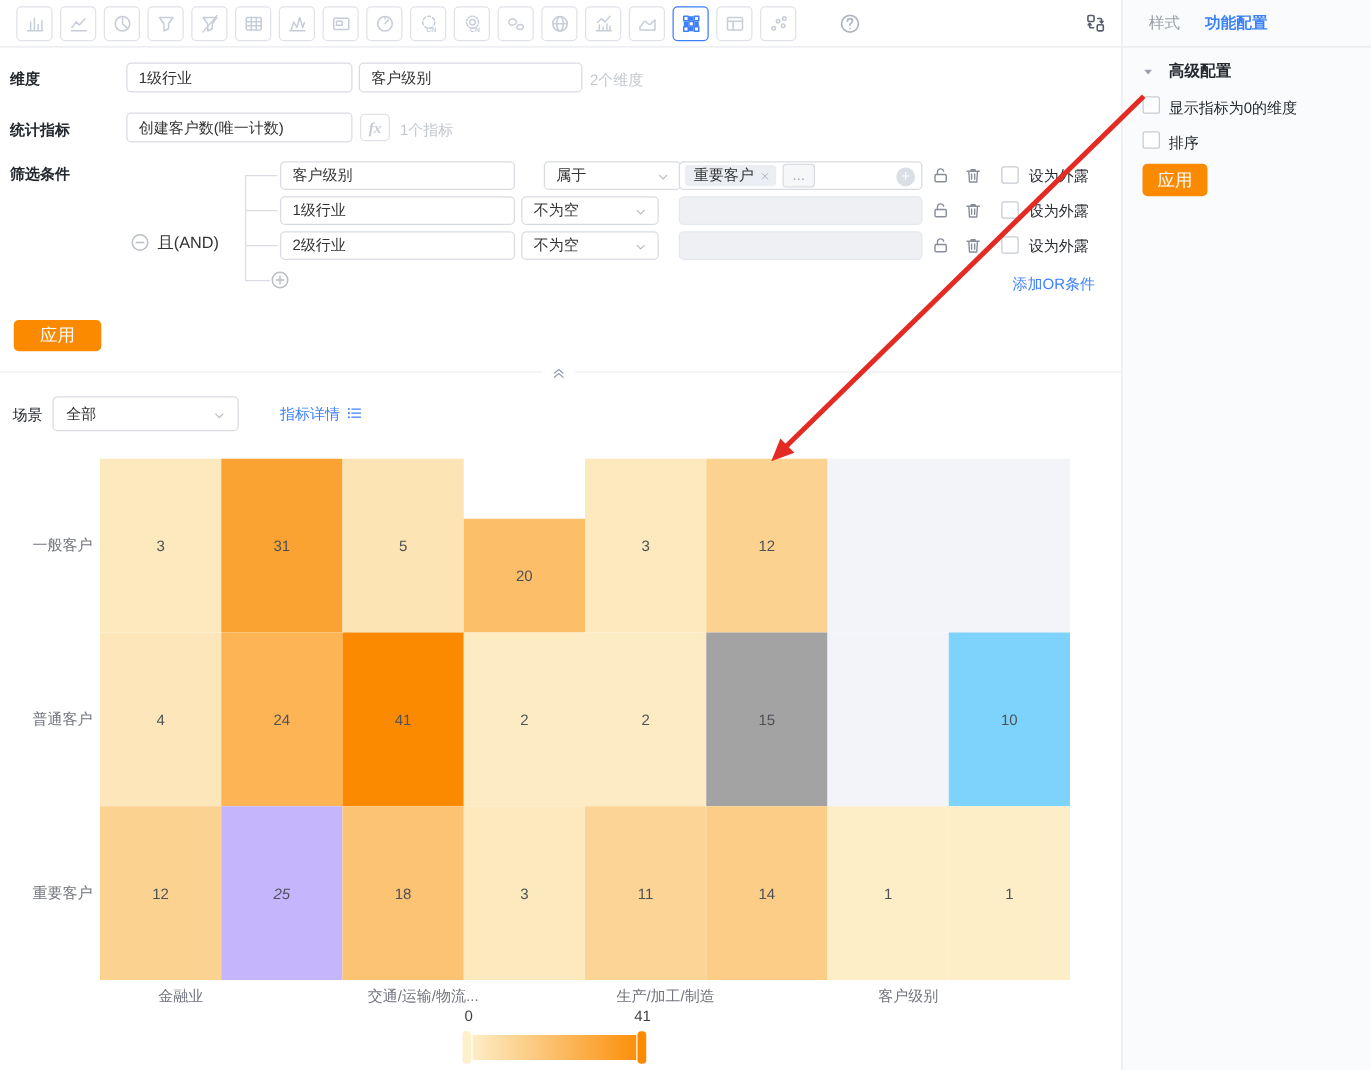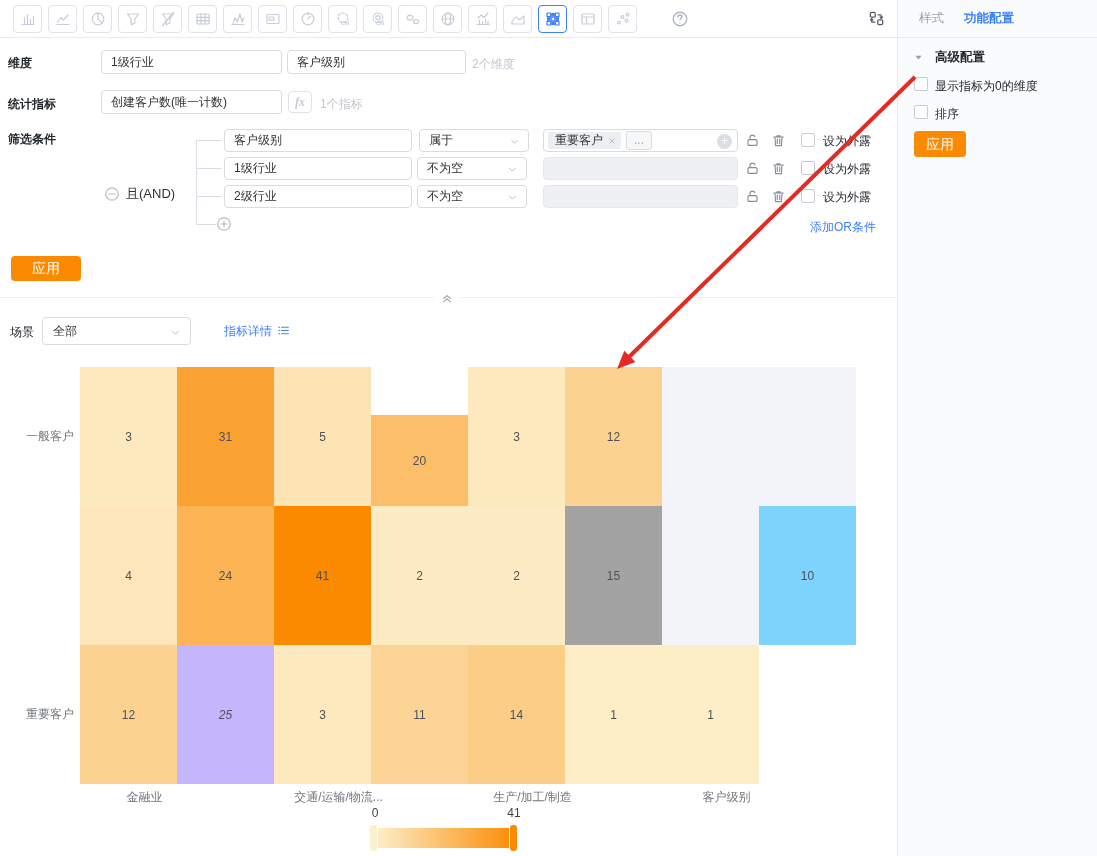--- a/index.html
+++ b/index.html
@@ -249,21 +249,21 @@
       <span>且(AND)</span>
     </div>
     <span class="circ-btn plus-node">
         <svg width="16" height="16" viewBox="0 0 16 16" fill="none" stroke="currentColor" stroke-width="1.2" stroke-linecap="round" stroke-linejoin="round">
           <circle cx="8" cy="8" r="6.2"></circle>
           <path d="M8 5v6M5 8h6"></path>
         </svg>
       </span>
   <div class="f-row" style="top: 0px;">
         <div class="field-box f-field" style="left:224px; top:0;">客户级别</div>
-        <div class="field-box f-op" style="left:419px; top:0;">属于<span class="chev">
+        <div class="field-box f-op" style="left:435px; top:0;">属于<span class="chev">
             <svg width="13" height="13" viewBox="0 0 16 16" fill="none" stroke="currentColor" stroke-width="1.2" stroke-linecap="round" stroke-linejoin="round">
               <path d="M4.5 6.5L8 10l3.5-3.5"></path>
             </svg>
           </span></div>
         <div class="f-val">
           <span class="tag">重要客户<span class="tag-x">
               <svg width="10" height="10" viewBox="0 0 16 16" fill="none" stroke="currentColor" stroke-width="1.2" stroke-linecap="round" stroke-linejoin="round">
                 <path d="M4.5 4.5l7 7M11.5 4.5l-7 7"></path>
               </svg>
             </span></span>
@@ -400,38 +400,42 @@
       <div class="hm-cell" style="background: rgb(242, 244, 249);"></div>
       <div class="hm-cell" style="background: #7dd3fc;">
         <span>10</span>
       </div>
       <div class="hm-cell" style="background: rgb(252, 210, 145);">
         <span>12</span>
       </div>
       <div class="hm-cell" style="background: #c4b5fd; font-style: italic;">
         <span>25</span>
       </div>
+      <div class="hm-cell" style="background: rgb(252, 195, 115);">
+        <span>18</span>
+      </div>
       <div class="hm-cell" style="background: rgb(253, 233, 190);">
         <span>3</span>
       </div>
       <div class="hm-cell" style="background: rgb(252, 213, 150);">
         <span>11</span>
       </div>
       <div class="hm-cell" style="background: rgb(252, 205, 135);">
         <span>14</span>
       </div>
       <div class="hm-cell" style="background: rgb(253, 238, 200);">
         <span>1</span>
       </div>
       <div class="hm-cell" style="background: rgb(253, 238, 200);">
         <span>1</span>
       </div>
     </div>
   <div class="hm-rowlabs">
       <div class="hm-rowlab" style="top: 0px;">一般客户</div>
+      <div class="hm-rowlab" style="top: 139px;">普通客户</div>
       <div class="hm-rowlab" style="top: 278px;">重要客户</div>
     </div>
   <div class="hm-xlabs">
       <div class="hm-xlab" style="left: 128.5px;">金融业</div>
       <div class="hm-xlab" style="left: 322.5px;">交通/运输/物流...</div>
       <div class="hm-xlab" style="left: 516.5px;">生产/加工/制造</div>
       <div class="hm-xlab" style="left: 710.5px;">客户级别</div>
     </div>
   <div class="legend-min">0</div>
   <div class="legend-max">41</div>

